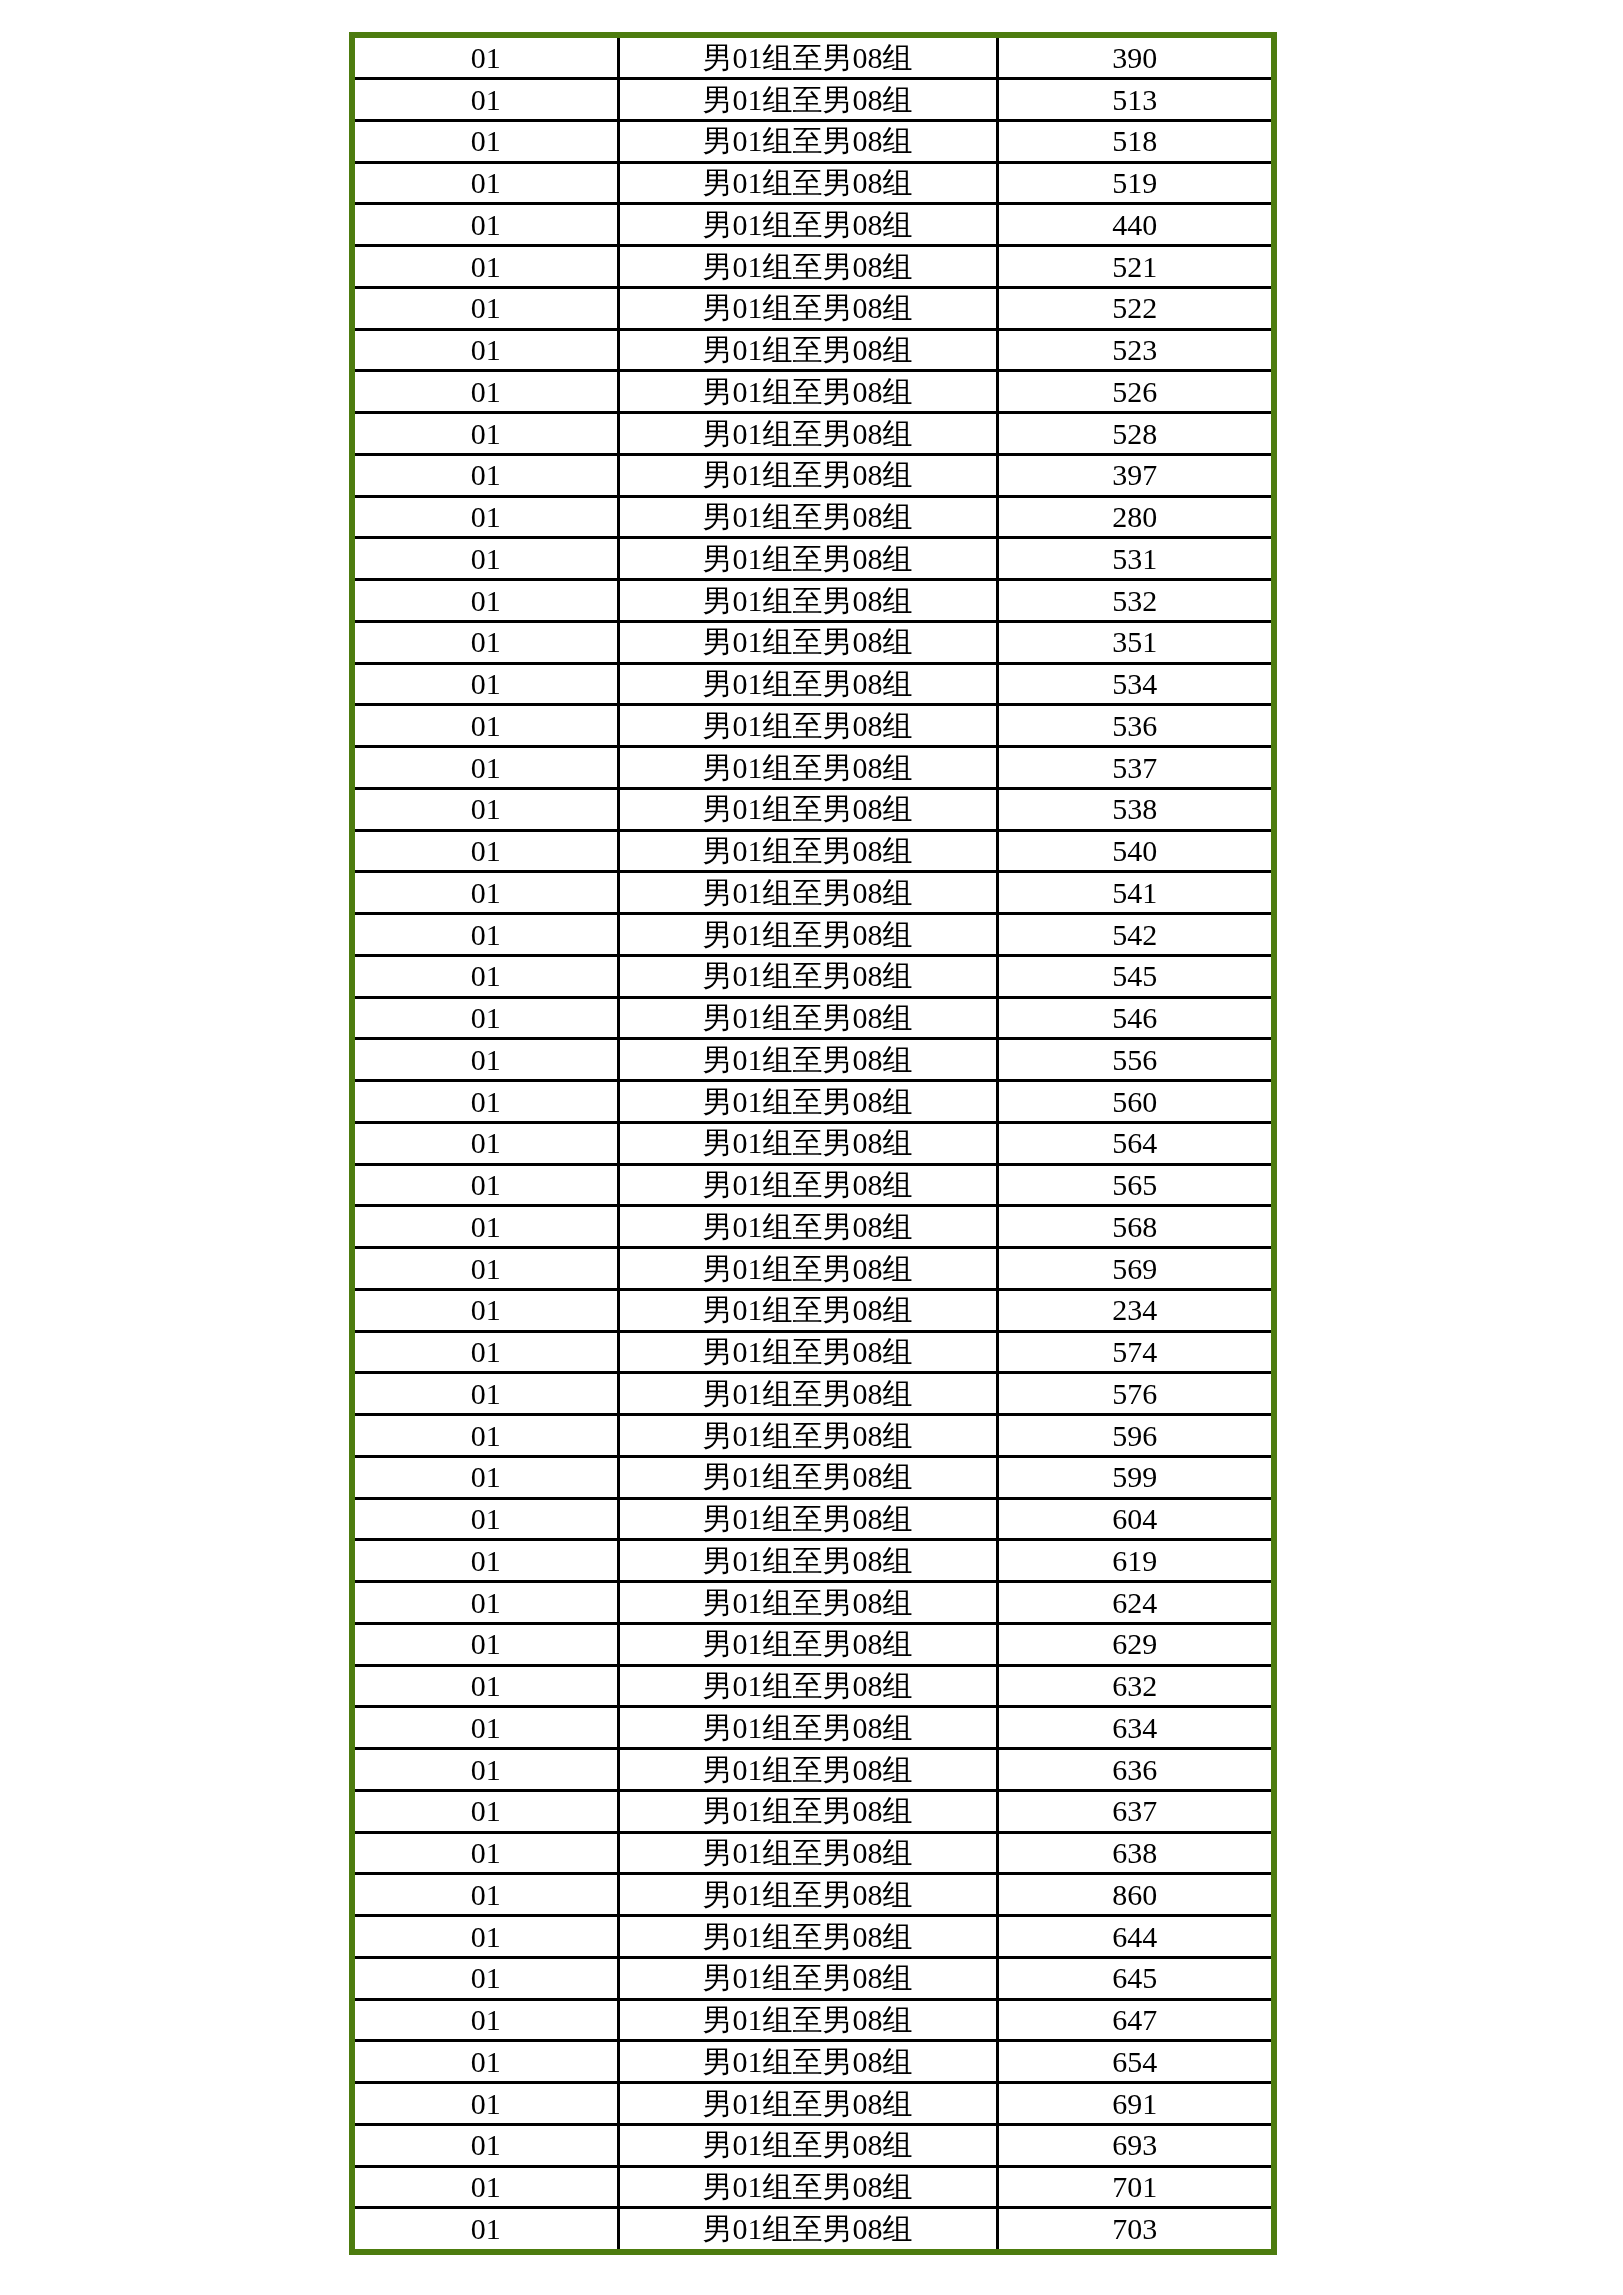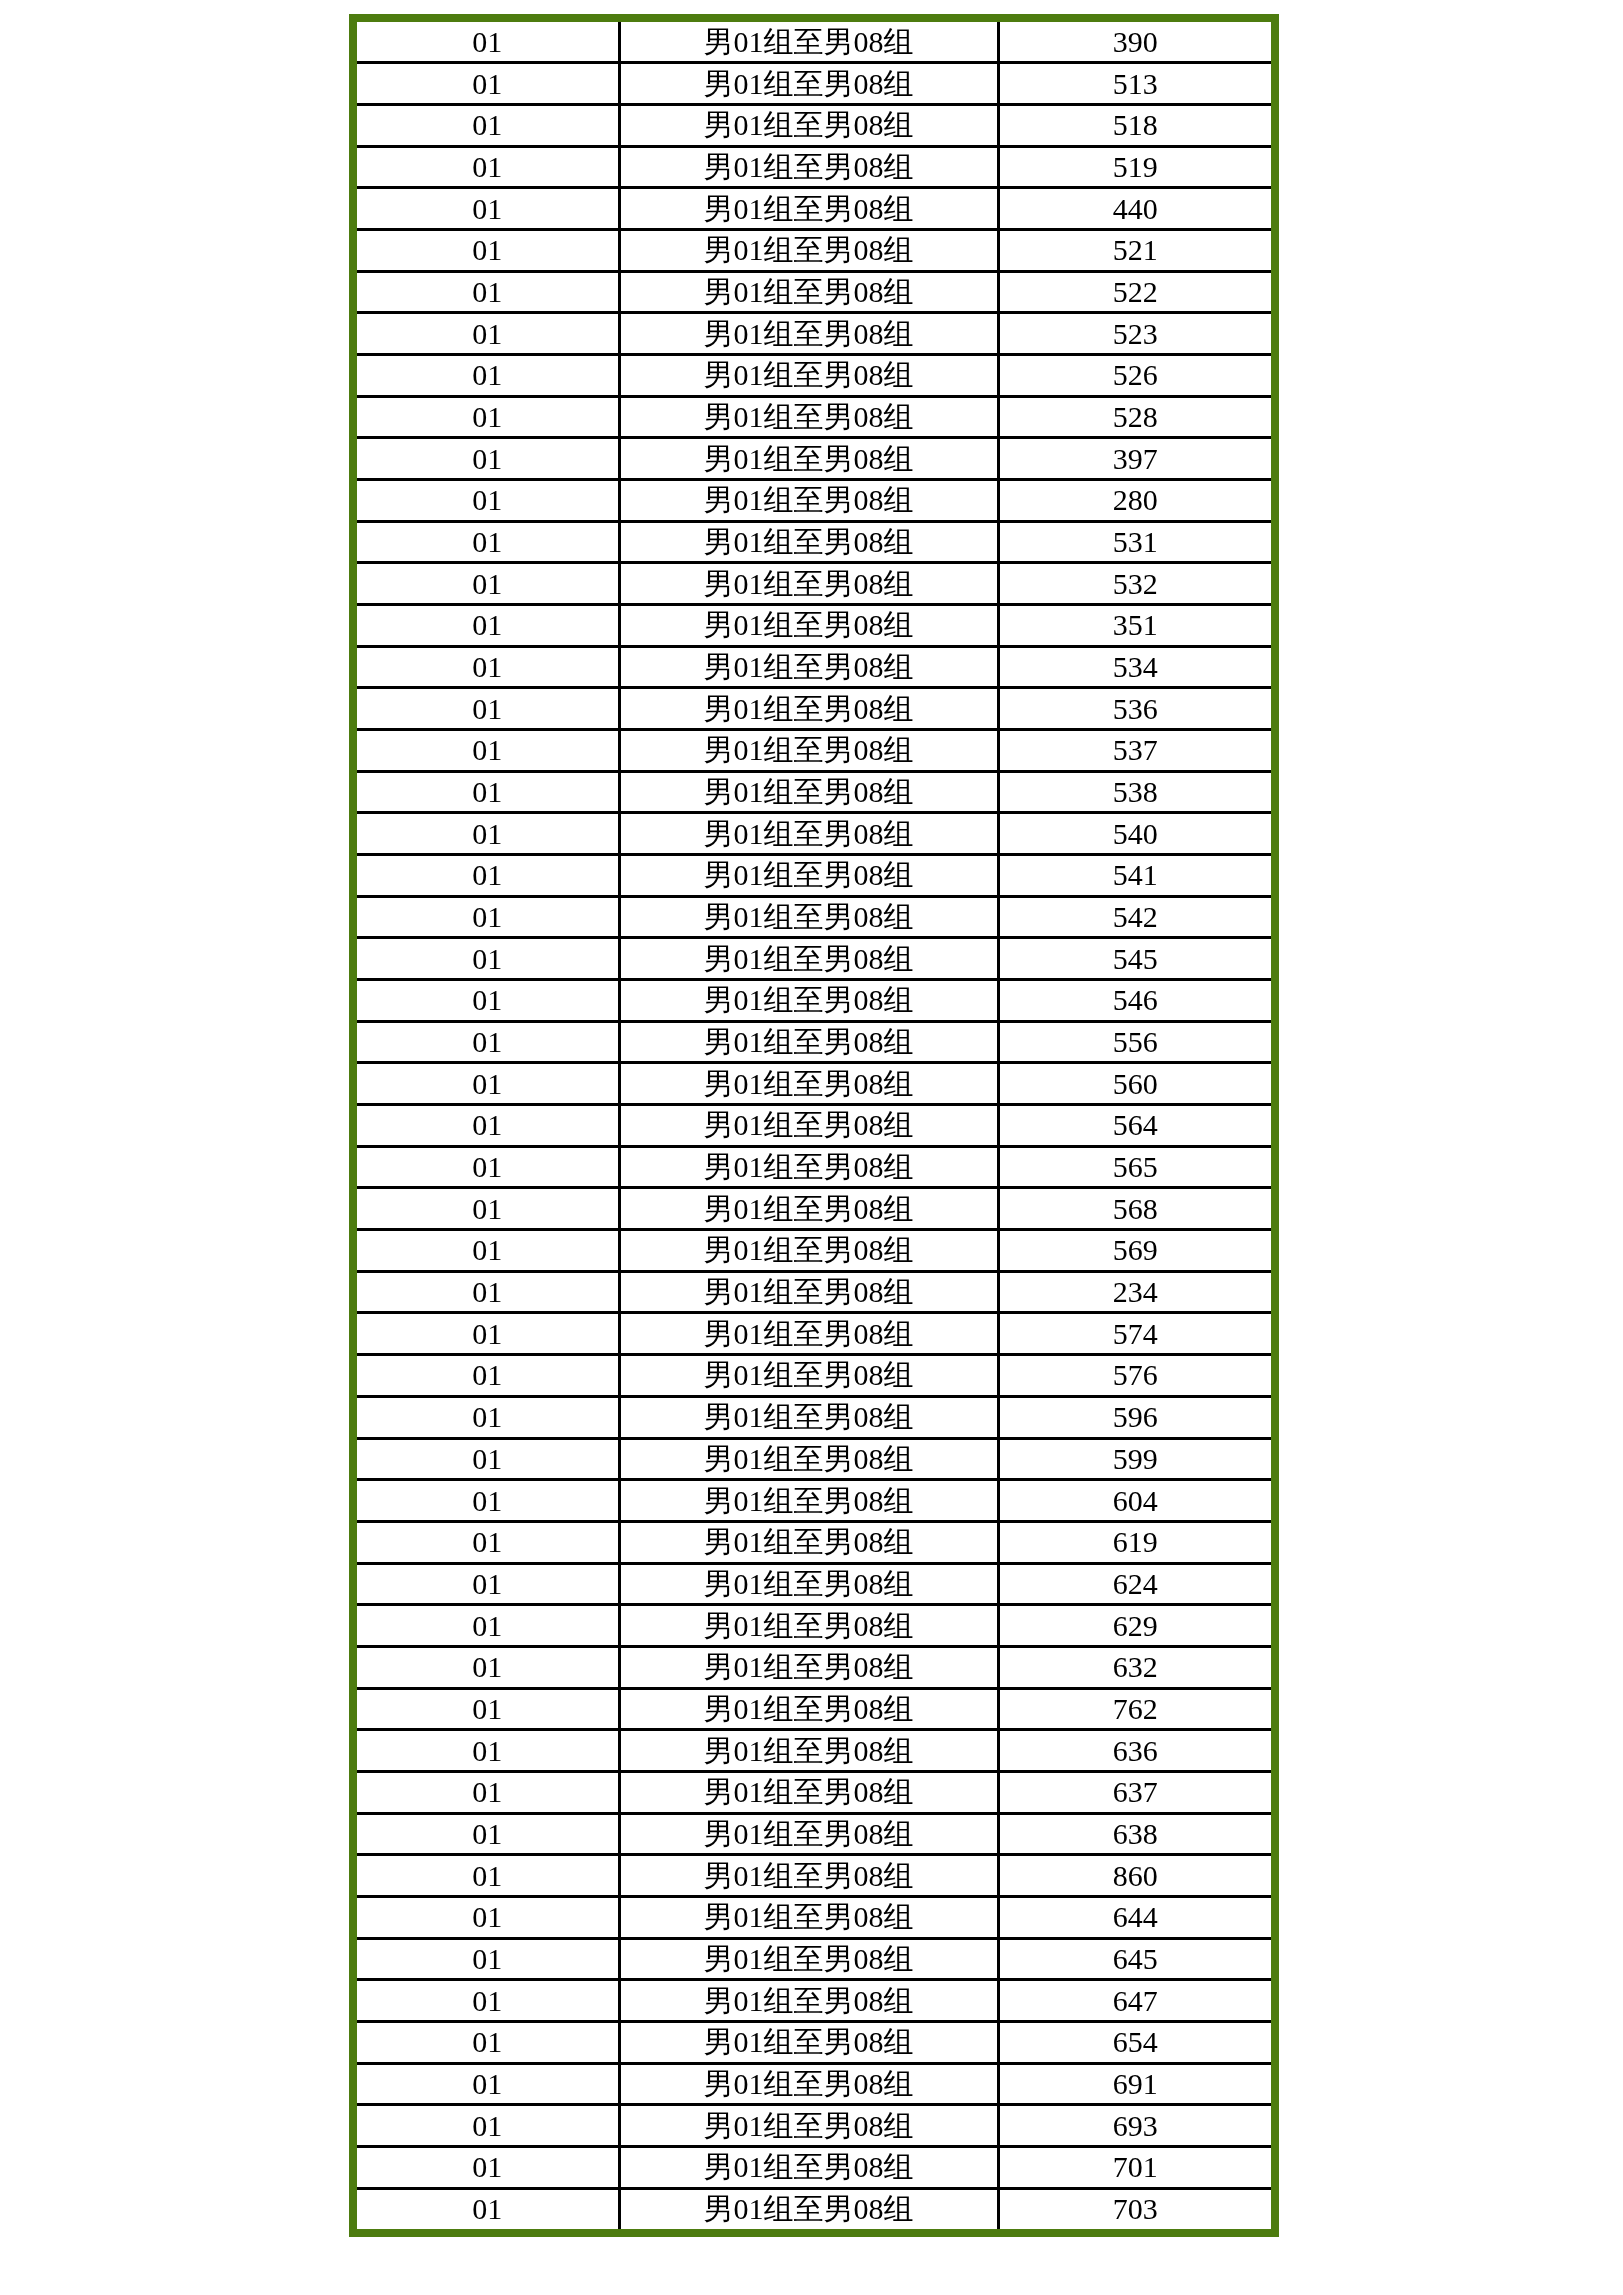--- a/index.html
+++ b/index.html
@@ -10,26 +10,26 @@
   body {
     width: 1623px;
     height: 2295px;
     position: relative;
     font-family: "Liberation Serif", "DejaVu Serif", serif;
     color: #000000;
   }
   .score-table {
     position: absolute;
     left: 349px;
-    top: 14px;
+    top: 32px;
     width: 922px;
     height: 2223px;
     border-collapse: collapse;
     table-layout: fixed;
-    border: 8px solid #4d7c0f;
+    border: 6px solid #4d7c0f;
   }
   .score-table td {
     border: 3.2px solid #000000;
     text-align: center;
     vertical-align: middle;
     font-size: 30px;
     line-height: 1;
     padding: 0;
     overflow: hidden;
     white-space: nowrap;
@@ -244,21 +244,21 @@
         <td>629</td>
       </tr>
       <tr>
         <td>01</td>
         <td>男01组至男08组</td>
         <td>632</td>
       </tr>
       <tr>
         <td>01</td>
         <td>男01组至男08组</td>
-        <td>762</td>
+        <td>634</td>
       </tr>
       <tr>
         <td>01</td>
         <td>男01组至男08组</td>
         <td>636</td>
       </tr>
       <tr>
         <td>01</td>
         <td>男01组至男08组</td>
         <td>637</td>

